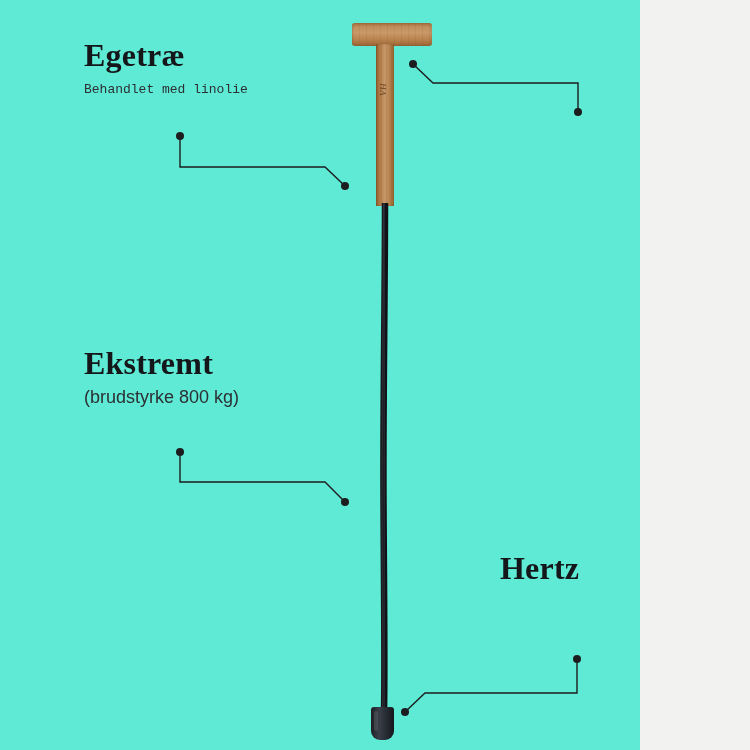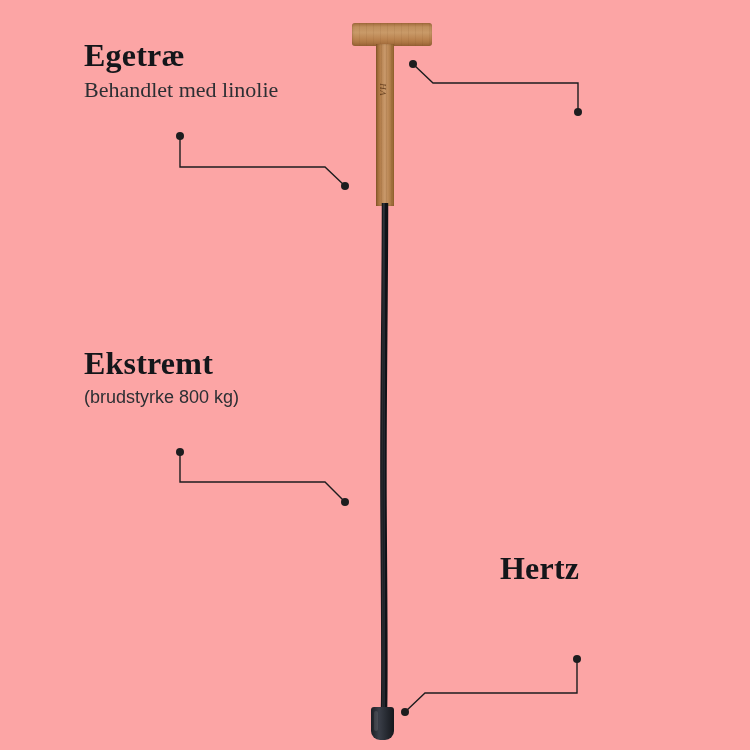--- a/index.html
+++ b/index.html
@@ -8,41 +8,41 @@
   }
   body {
     width: 750px;
     height: 750px;
     background: #f2f2f1;
     font-family: "Liberation Sans", sans-serif;
     overflow: hidden;
   }
   #stage {
     position: relative;
-    width: 750px;
+    width: 640px;
     height: 750px;
-    background: #fca5a5;
+    background: #5eead4;
   }
 
   
   .callout { position: absolute; }
   .callout .title {
     font-family: "Liberation Serif", serif;
     font-weight: 700;
     font-size: 32px;
     line-height: 34px;
     color: #14161a;
     letter-spacing: 0.2px;
     margin: 0;
     white-space: nowrap;
   }
   .callout .sub {
-    font-family: Liberation Serif, serif;
+    font-family: Liberation Mono, monospace;
     font-weight: 400;
-    font-size: 22px;
+    font-size: 13px;
     line-height: 23px;
     color: #2c2f33;
     margin: 6px 0 0 0;
     white-space: nowrap;
   }
   .callout .sub2 {
     font-family: "Liberation Sans", sans-serif;
     font-weight: 400;
     font-size: 18px;
     line-height: 23px;

